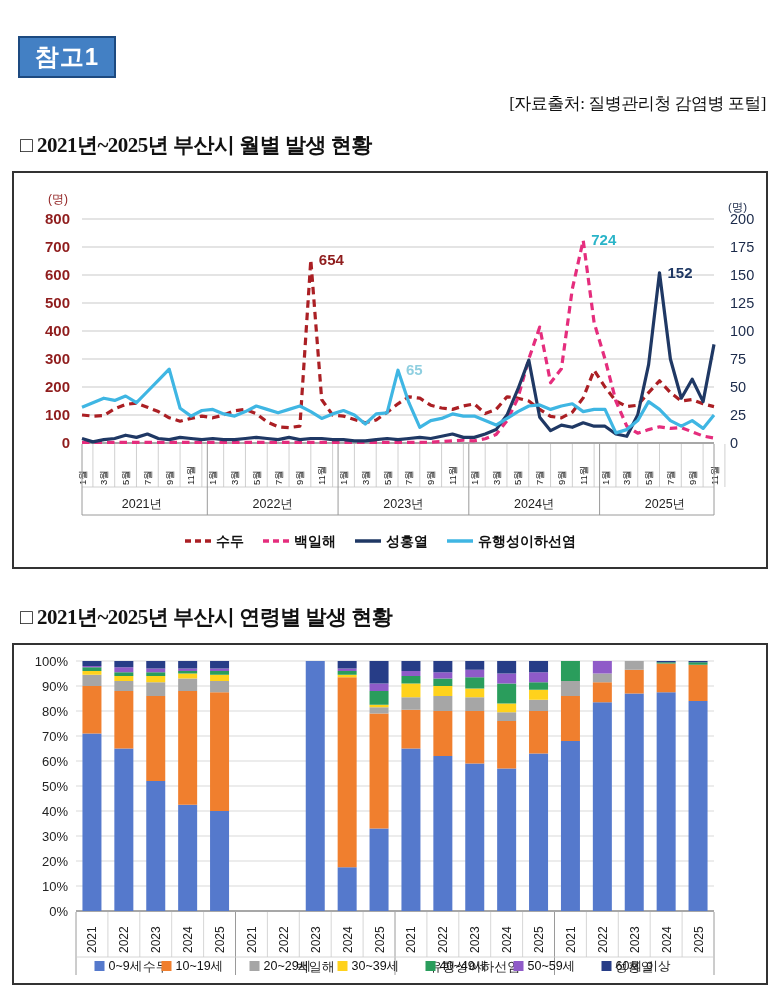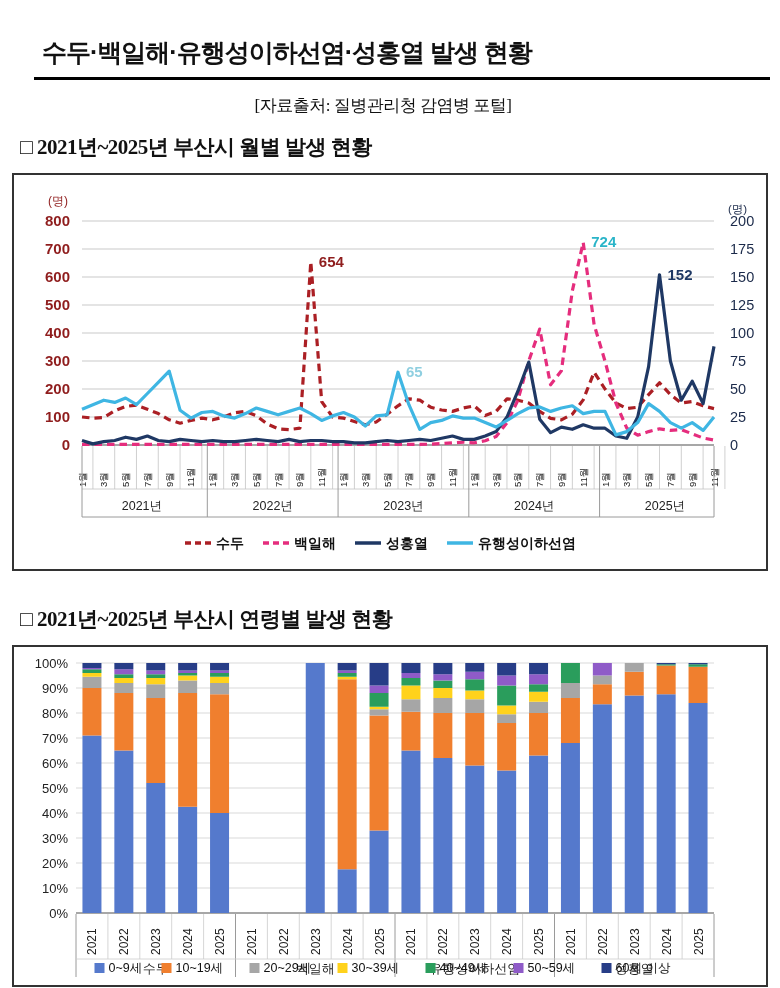--- a/index.html
+++ b/index.html
@@ -3,33 +3,31 @@
 <meta charset="utf-8">
 <style>
   html,body{margin:0;padding:0;background:#ffffff;}
   body{width:780px;height:988px;font-family:"Liberation Serif",serif;color:#111;position:relative;overflow:hidden;}
   .header-row{display:flex;align-items:flex-end;margin:36px 10px 0 18px;}
   .badge{background:#4380c4;border:2px solid #1d4a80;color:#fff;font-family:"Liberation Sans",sans-serif;
          font-weight:bold;font-size:24px;width:94px;height:38px;display:flex;align-items:center;justify-content:center;
          letter-spacing:1px;}
   .title-wrap{flex:1;margin-left:16px;border-bottom:3px solid #000;padding:0 4px 8px 8px;}
   .page-title{font-family:"Liberation Sans",sans-serif;font-weight:bold;font-size:25px;letter-spacing:-1px;white-space:nowrap;}
-  .source-line{text-align:center;font-size:17px;margin:14px 14px 0 0;letter-spacing:-0.5px;}
+  .source-line{text-align:right;font-size:17px;margin:14px 14px 0 0;letter-spacing:-0.5px;}
   .section-heading{font-size:21px;font-weight:bold;margin:16px 0 0 20px;letter-spacing:-0.5px;}
   .chart-box{margin:12px 12px 0 12px;border:2px solid #333;background:#fff;}
   .chart-box svg{display:block;}
   .sec2{margin-top:34px;}
 </style>
 </head>
 <body>
 
 <div class="header-row">
-  <div class="title-wrap">
-    <span class="page-title">수두·백일해·유행성이하선염·성홍열 발생 현황</span>
-  </div>
+  <div class="badge">참고1</div>
 </div>
 
 <div class="source-line">[자료출처: 질병관리청 감염병 포털]</div>
 
 <div class="section-heading">□ 2021년~2025년 부산시 월별 발생 현황</div>
 
 <div class="chart-box">
   <svg id="line-chart-svg" width="752" height="394">
       <line x1="68" y1="242" x2="700" y2="242" stroke="#c9c9c9" stroke-width="1"></line>
       <line x1="68" y1="214" x2="700" y2="214" stroke="#c9c9c9" stroke-width="1"></line>

